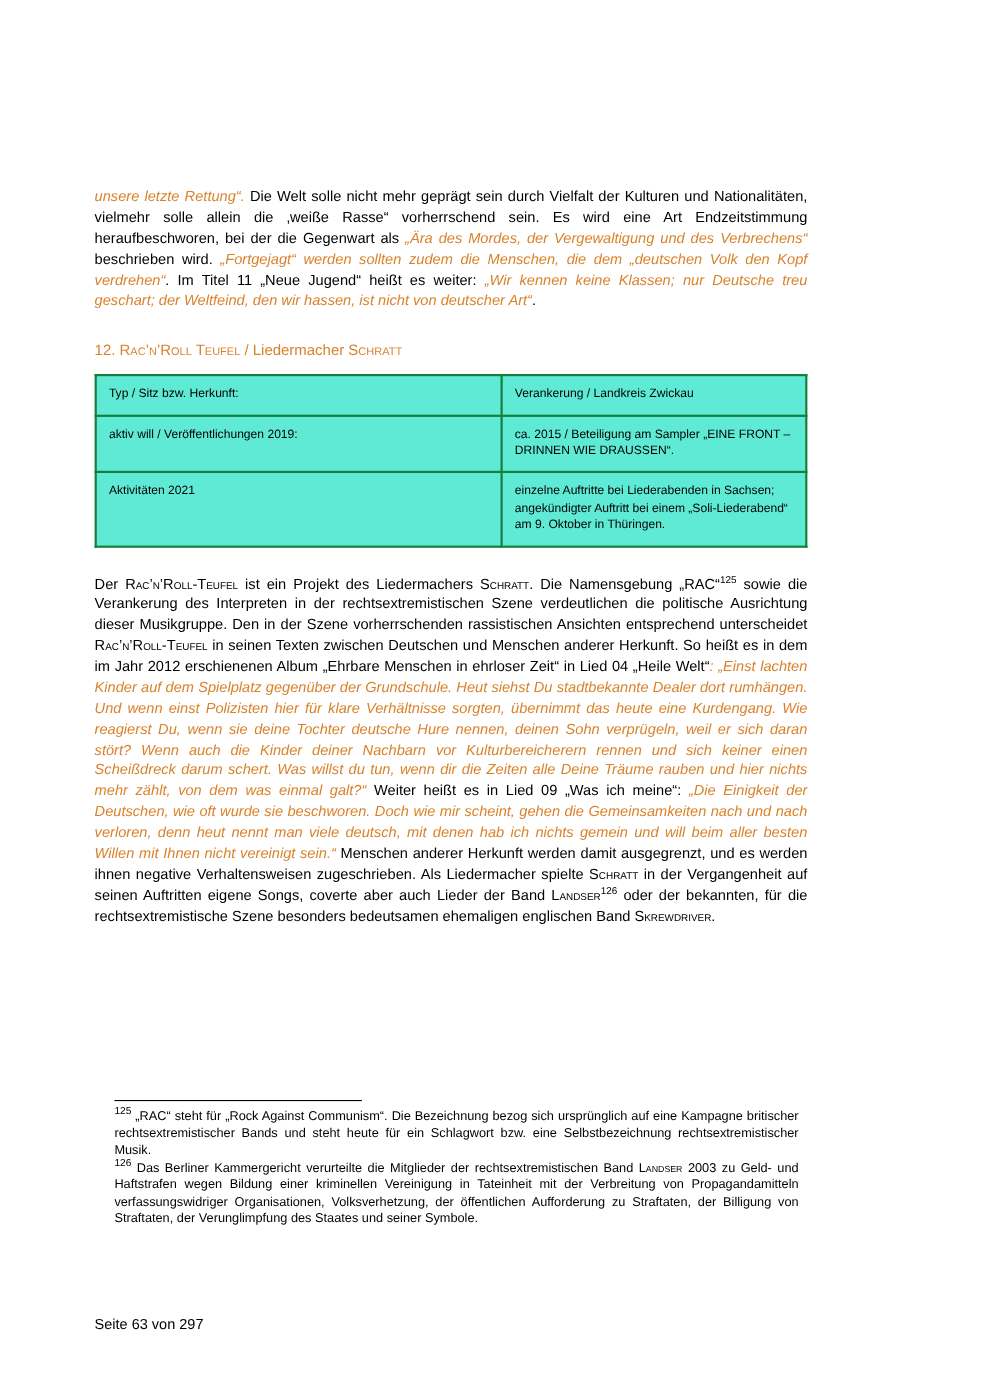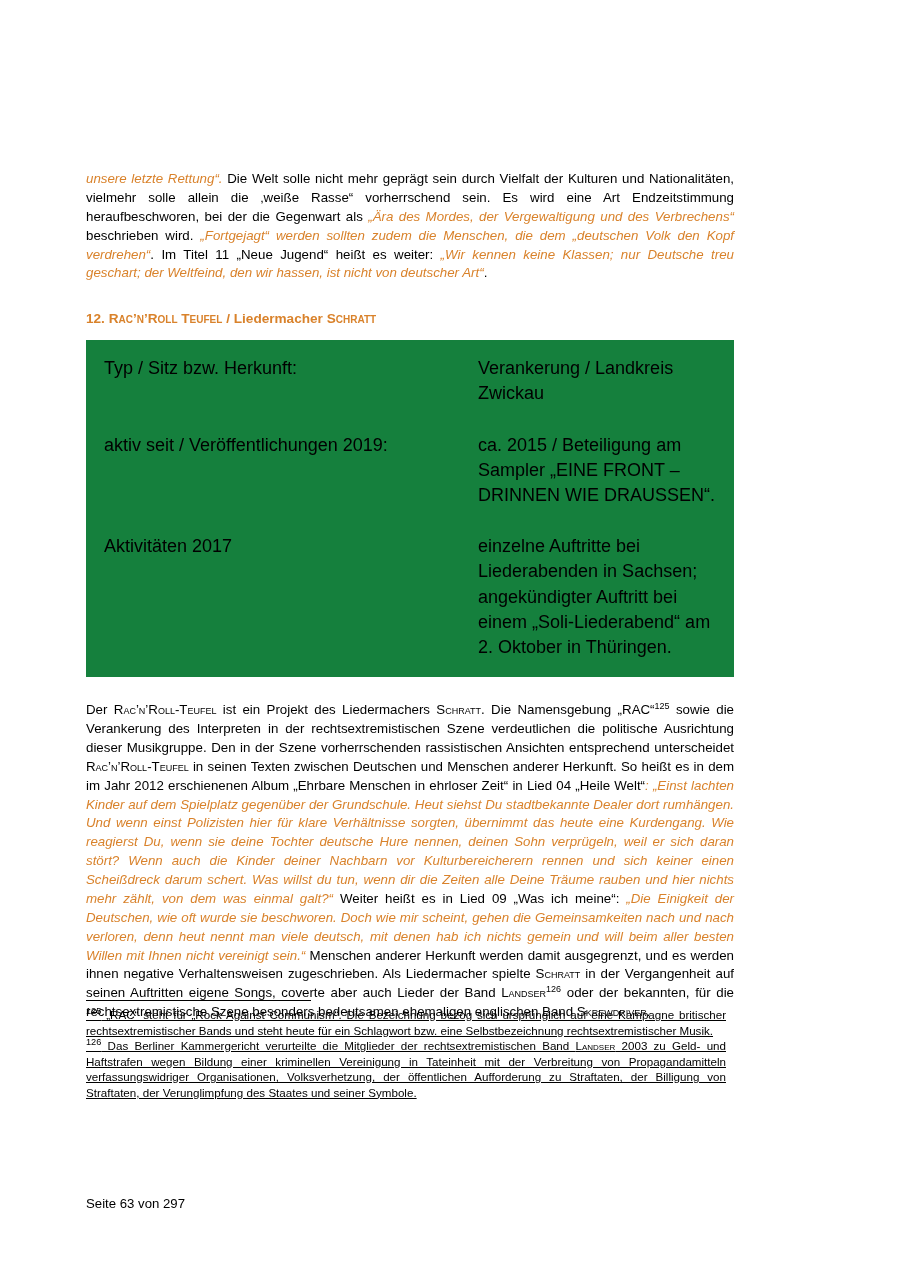--- a/index.html
+++ b/index.html
@@ -30,61 +30,60 @@
   .quote {
     color: #d9822b;
     font-style: italic;
   }
   .sc {
     font-variant: small-caps;
   }
   .section-heading {
     margin: 28px 0 14px 0;
     font-size: 13.6px;
-    font-weight: bold;
+    font-weight: normal;
     color: #d9822b;
   }
   .section-heading .sc {
     font-variant: small-caps;
   }
   table.info {
     width: 100%;
     border-collapse: collapse;
     table-layout: fixed;
     margin-bottom: 24px;
   }
   table.info td {
-    border: 7px solid #15803d;
-    background: #15803d;
+    border: 2px solid #15803d;
+    background: #5eead4;
     padding: 9px 11px 10px 11px;
-    font-size: 18px;
+    font-size: 11px;
     line-height: 1.4;
     vertical-align: top;
   }
   table.info td.col1 { width: 345px; }
   .body-block {
     margin-top: 5px;
   }
   sup {
     font-size: 9px;
     vertical-align: super;
     line-height: 0;
   }
   .footnote-sep {
     width: 225px;
     height: 0;
     border-top: 1px solid #000;
     margin: 0 0 6px 0;
   }
   .footnotes {
     position: absolute;
-    left: 86px;
+    left: 104px;
     right: 82px;
     top: 1000px;
-    text-decoration: underline;
   }
   .footnotes p {
     font-size: 11.6px;
     line-height: 1.34;
     text-align: justify;
   }
   .footnotes p .fn-num {
     font-size: 9.2px;
     vertical-align: super;
     line-height: 0;
@@ -109,26 +108,26 @@
     <span>12. </span><span class="sc">Rac’n’Roll Teufel</span><span> / Liedermacher </span><span class="sc">Schratt</span>
   </div>
 
   <table class="info">
     <tbody>
       <tr>
         <td class="col1">Typ / Sitz bzw. Herkunft:</td>
         <td>Verankerung / Landkreis Zwickau</td>
       </tr>
       <tr>
-        <td class="col1">aktiv seit / Veröffentlichungen 2019:</td>
+        <td class="col1">aktiv will / Veröffentlichungen 2019:</td>
         <td>ca. 2015 / Beteiligung am Sampler „EINE FRONT – DRINNEN WIE DRAUSSEN“.</td>
       </tr>
       <tr>
-        <td class="col1">Aktivitäten 2017</td>
-        <td>einzelne Auftritte bei Liederabenden in Sachsen; angekündigter Auftritt bei einem „Soli-Liederabend“ am 2. Oktober in Thüringen.</td>
+        <td class="col1">Aktivitäten 2021</td>
+        <td>einzelne Auftritte bei Liederabenden in Sachsen; angekündigter Auftritt bei einem „Soli-Liederabend“ am 9. Oktober in Thüringen.</td>
       </tr>
     </tbody>
   </table>
 
   <p class="body-block">
     <span>Der </span><span class="sc">Rac’n’Roll-Teufel</span><span> ist ein Projekt des Liedermachers </span><span class="sc">Schratt</span><span>. Die Namensgebung „RAC“</span><sup>125</sup><span> sowie die Verankerung des Interpreten in der rechtsextremistischen Szene verdeutlichen die politische Ausrichtung dieser Musikgruppe. Den in der Szene vorherrschenden rassistischen Ansichten entsprechend unterscheidet </span><span class="sc">Rac’n’Roll-Teufel</span><span> in seinen Texten zwischen Deutschen und Menschen anderer Herkunft. So heißt es in dem im Jahr 2012 erschienenen Album „Ehrbare Menschen in ehrloser Zeit“ in Lied 04 „Heile Welt“</span><span class="quote">: „Einst lachten Kinder auf dem Spielplatz gegenüber der Grundschule. Heut siehst Du stadtbekannte Dealer dort rumhängen. Und wenn einst Polizisten hier für klare Verhältnisse sorgten, übernimmt das heute eine Kurdengang. Wie reagierst Du, wenn sie deine Tochter deutsche Hure nennen, deinen Sohn verprügeln, weil er sich daran stört? Wenn auch die Kinder deiner Nachbarn vor Kulturbereicherern rennen und sich keiner einen Scheißdreck darum schert. Was willst du tun, wenn dir die Zeiten alle Deine Träume rauben und hier nichts mehr zählt, von dem was einmal galt?“</span><span> Weiter heißt es in Lied 09 „Was ich meine“: </span><span class="quote">„Die Einigkeit der Deutschen, wie oft wurde sie beschworen. Doch wie mir scheint, gehen die Gemeinsamkeiten nach und nach verloren, denn heut nennt man viele deutsch, mit denen hab ich nichts gemein und will beim aller besten Willen mit Ihnen nicht vereinigt sein.“</span><span> Menschen anderer Herkunft werden damit ausgegrenzt, und es werden ihnen negative Verhaltensweisen zugeschrieben. Als Liedermacher spielte </span><span class="sc">Schratt</span><span> in der Vergangenheit auf seinen Auftritten eigene Songs, coverte aber auch Lieder der Band </span><span class="sc">Landser</span><sup>126</sup><span> oder der bekannten, für die rechtsextremistische Szene besonders bedeutsamen ehemaligen englischen Band </span><span class="sc">Skrewdriver</span><span>.</span>
   </p>
 
   <div class="footnotes">
     <div class="footnote-sep"></div>

